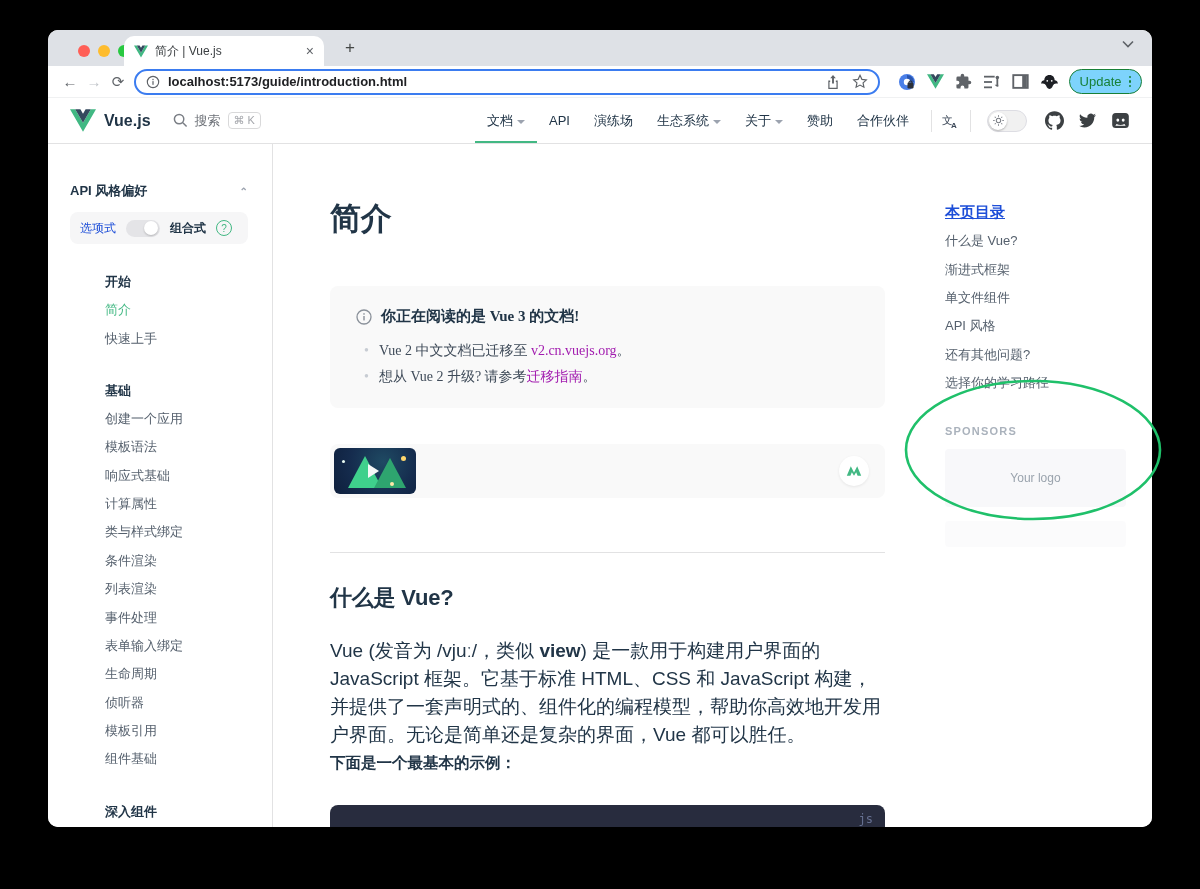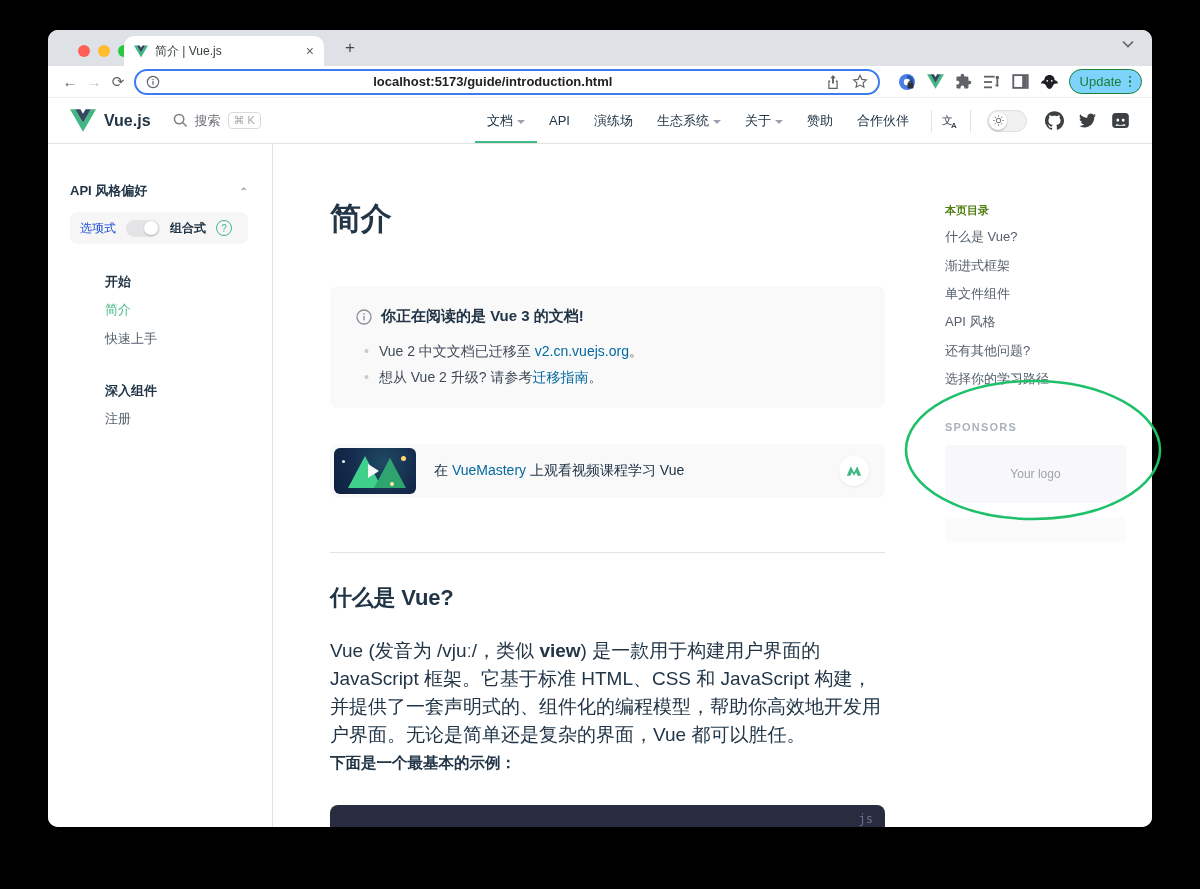--- a/index.html
+++ b/index.html
@@ -15,21 +15,21 @@
   .tab { position:absolute; left:76px; bottom:0; width:200px; height:30px; background:#fff; border-radius:10px 10px 0 0; display:flex; align-items:center; padding:0 10px; gap:7px; }
   .tab-title { font-size:12px; color:#3c4043; flex:1; white-space:nowrap; overflow:hidden; }
   .tab-close { font-size:14px; color:#5f6368; cursor:default; }
   .newtab-btn { position:absolute; left:290px; top:7px; font-size:17px; color:#444746; width:24px; height:24px; text-align:center; line-height:22px; }
   .tabsearch { position:absolute; right:18px; top:10px; color:#5f6368; }
 
   .toolbar { height:32px; background:#fff; display:flex; align-items:center; padding:0 10px; border-bottom:1px solid #f0f1f2; }
   .navbtn { width:24px; font-size:15px; color:#5f6368; text-align:center; }
   .navbtn.disabled { color:#c0c4c9; }
   .omnibox { flex:1; height:26px; border:2px solid #3b7cf0; border-radius:14px; display:flex; align-items:center; padding:0 10px; gap:8px; margin:0 8px 0 4px; }
-  .omni-url { flex:1; font-size:13px; font-weight:600; color:#202124; white-space:nowrap; overflow:hidden;text-align:center; }
+  .omni-url { flex:1; font-size:13px; font-weight:600; color:#202124; white-space:nowrap; overflow:hidden; }
   .omni-icons { display:flex; gap:12px; align-items:center; }
   .ext-row { display:flex; gap:11px; align-items:center; margin:0 10px; }
   .ext-row svg, .omni-icons svg { display:block; }
   .update-btn { height:25px; border:1.5px solid #188038; border-radius:13px; color:#188038; font-size:13px; display:flex; align-items:center; gap:7px; padding:0 10px; background:#7dd3fc; }
   .vdots { display:flex; flex-direction:column; gap:2px; }
   .vdots i { width:2.5px; height:2.5px; background:#188038; border-radius:50%; }
 
   
   .siteheader { height:46px; border-bottom:1px solid #e2e2e3; display:flex; align-items:center; padding:0 22px; background:#fff; }
   .brand { display:flex; align-items:center; gap:8px; font-size:16px; font-weight:700; color:#213547; }
@@ -56,47 +56,47 @@
   .mini-toggle { width:34px; height:17px; background:#e4e4e7; border-radius:9px; position:relative; }
   .mini-knob { position:absolute; right:2px; top:1.5px; width:14px; height:14px; background:#fff; border-radius:50%; box-shadow:0 1px 2px rgba(0,0,0,.2); }
   .help-q { width:16px; height:16px; border:1px solid #42b883; color:#42b883; border-radius:50%; font-size:10px; display:flex; align-items:center; justify-content:center; }
   .sgroup { margin-top:24px;margin-left:35px; }
   .sgroup-title { font-size:13px; font-weight:700; color:#213547; padding:5px 0; }
   .sitem { font-size:13px; color:#55606d; padding:5.2px 0; }
   .sitem.active { color:#42b883; }
 
   .content { flex:1; min-width:0; padding:54px 52px 0 57px; color:#213547; }
   .h1 { font-size:31px; font-weight:700; letter-spacing:-0.3px; }
-  .infobox { margin-top:46px; background:#f9f9f9; border-radius:8px; padding:21px 26px 18px; }
+  .infobox { margin-top:46px; background:#f9f9f9; border-radius:8px; padding:21px 26px 18px;font-family:Liberation Serif, serif; }
   .info-head { display:flex; align-items:center; gap:9px; font-size:15px; font-weight:700; color:#213547; }
   .info-list { margin-top:12px; }
   .info-li { display:flex; gap:10px; font-size:14px; color:#3f4b59; line-height:26px; padding-left:8px; }
   .info-li .dot { color:#c7ccd3; }
-  .green-link { color:#0369a1; }
+  .green-link { color:#a21caf; }
   .banner { margin-top:36px; height:54px; background:#f9f9f9; border-radius:8px; display:flex; align-items:center; padding:0 16px 0 4px; }
   .thumb { width:82px; height:46px; border-radius:6px; position:relative; overflow:hidden; background:radial-gradient(circle at 60% 30%, #1f4a63 0%, #152c4e 55%, #0e1f3c 100%); flex-shrink:0; }
   .thumb .m1 { position:absolute; left:14px; bottom:6px; width:0; height:0; border-left:17px solid transparent; border-right:17px solid transparent; border-bottom:32px solid #3fd08c; }
   .thumb .m2 { position:absolute; left:40px; bottom:6px; width:0; height:0; border-left:16px solid transparent; border-right:16px solid transparent; border-bottom:30px solid #2ea56f; }
   .thumb .play { position:absolute; left:34px; top:16px; width:0; height:0; border-top:7px solid transparent; border-bottom:7px solid transparent; border-left:11px solid #f4f8f7; }
   .thumb .d1,.thumb .d2,.thumb .d3 { position:absolute; border-radius:50%; }
   .thumb .d1 { width:5px; height:5px; background:#ffd76e; right:10px; top:8px; }
   .thumb .d2 { width:3px; height:3px; background:#e9fbf2; left:8px; top:12px; }
   .thumb .d3 { width:4px; height:4px; background:#ffe9a8; right:22px; bottom:8px; }
   .banner-text { margin-left:18px; font-size:14px; color:#213547; }
   .vm-badge { margin-left:auto; width:30px; height:30px; background:#fff; border-radius:50%; display:flex; align-items:center; justify-content:center; box-shadow:0 1px 3px rgba(0,0,0,.08); }
   .hr { border-top:1px solid #e2e2e3; margin-top:54px; }
   .h2 { margin-top:30px; font-size:22px; font-weight:700; letter-spacing:-0.2px; }
   .para { margin-top:24px; font-size:19px; line-height:28px; color:#213547; }
   .para b { font-weight:700; }
   .para2 { font-size:15.5px; line-height:28px;font-weight:bold; }
   .codeblock { margin-top:28px; background:#282c3e; border-radius:8px; position:relative; padding:24px 24px 24px 24px; font-family:"DejaVu Sans Mono", monospace; font-size:13.5px; }
   .code-lang { position:absolute; top:7px; right:12px; font-size:12px; color:#667091; }
 
   .aside { width:215px; flex-shrink:0; padding:54px 26px 0 8px; }
-  .toc-title { font-size:11px; font-weight:700; color:#4d7c0f; padding:5px 0; }
+  .toc-title { font-size:15px; font-weight:700; color:#1d4ed8; padding:5px 0;text-decoration:underline; }
   .toc-item { font-size:13px; color:#55606d; padding:5.2px 0; }
   .sponsors { margin-top:28px; }
   .sponsors-label { font-size:11px; font-weight:700; letter-spacing:1.2px; color:#aab2bc; }
   .sponsor-box { margin-top:12px; height:58px; background:#f8f8fa; border-radius:4px; display:flex; align-items:center; justify-content:center; font-size:12px; color:#9aa3ad; }
   .sponsor-box.partial { margin-top:14px; height:26px; opacity:.55; }
 
   .annotation { position:absolute; left:903px; top:378px; z-index:50; pointer-events:none; }
 </style>
 </head>
 <body>
@@ -283,20 +283,36 @@
         <span class="pref-on">组合式</span>
         <span class="help-q">?</span>
       </div>
 
       <div class="sgroup">
         <div class="sgroup-title">开始</div>
         <div class="sitem active">简介</div>
         <div class="sitem">快速上手</div>
       </div>
 
+      <div class="sgroup">
+        <div class="sgroup-title">基础</div>
+        <div class="sitem">创建一个应用</div>
+        <div class="sitem">模板语法</div>
+        <div class="sitem">响应式基础</div>
+        <div class="sitem">计算属性</div>
+        <div class="sitem">类与样式绑定</div>
+        <div class="sitem">条件渲染</div>
+        <div class="sitem">列表渲染</div>
+        <div class="sitem">事件处理</div>
+        <div class="sitem">表单输入绑定</div>
+        <div class="sitem">生命周期</div>
+        <div class="sitem">侦听器</div>
+        <div class="sitem">模板引用</div>
+        <div class="sitem">组件基础</div>
+      </div>
 
       <div class="sgroup">
         <div class="sgroup-title">深入组件</div>
         <div class="sitem">注册</div>
 
       </div>
     </aside>
 
     <main class="content">
       <h1 class="h1">简介</h1>
@@ -324,23 +340,20 @@
 
       <div class="banner">
         <div class="thumb">
           <span class="m1"></span>
             <span class="m2"></span>
             <span class="play"></span>
             <span class="d1"></span>
             <span class="d2"></span>
             <span class="d3"></span>
         </div>
-        <div class="banner-text">
-          <span>在 </span><a class="green-link">VueMastery</a><span> 上观看视频课程学习 Vue</span>
-        </div>
         <div class="vm-badge">
           <svg width="16" height="12" viewBox="0 0 20 14">
               <path d="M1 13 L6 1 L10 9 L14 1 L19 13 L14.5 13 L12.7 8.6 L10 13 L7.3 8.6 L5.5 13 Z" fill="#42b883"></path>
             </svg>
         </div>
       </div>
 
       <div class="hr"></div>
 
       <h2 class="h2">什么是 Vue?</h2>

